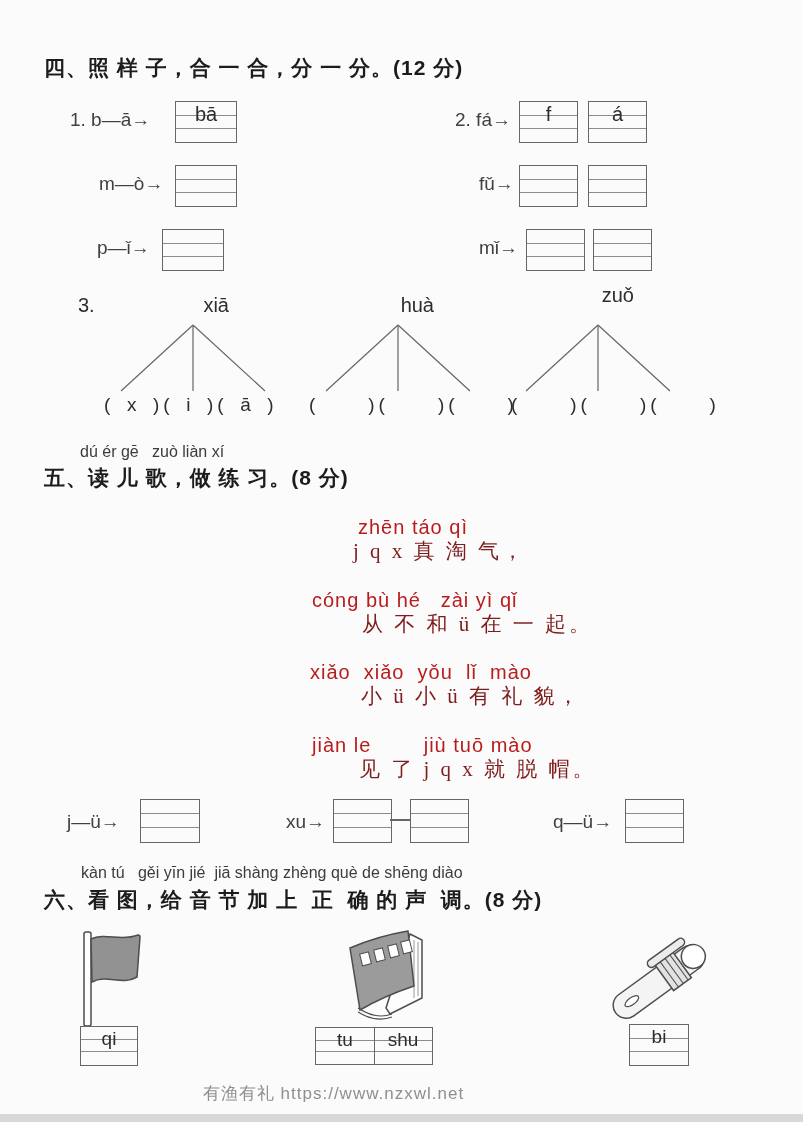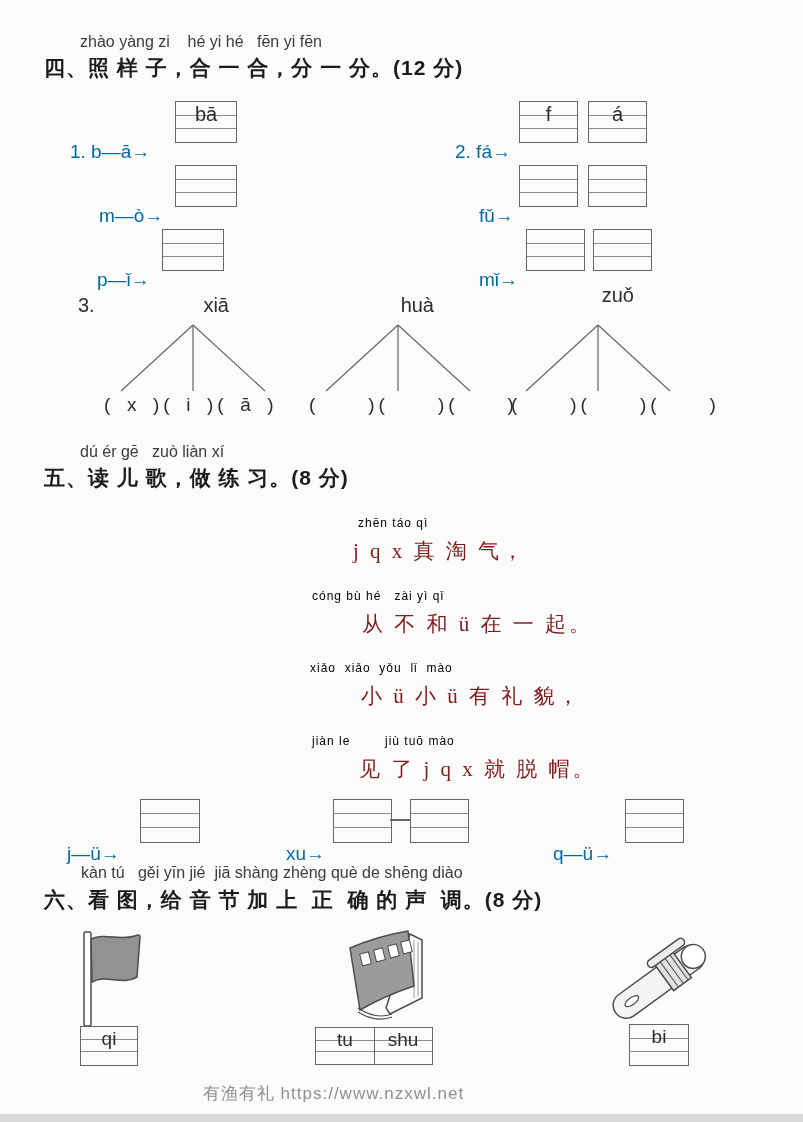--- a/index.html
+++ b/index.html
@@ -6,46 +6,45 @@
   body{
     width:803px;height:1122px;
     font-family:"Liberation Sans", sans-serif;
     color:#2d2d2d;
     background:#fbfbfb;
   }
   .page{position:relative;width:803px;height:1122px;overflow:hidden;background:#fbfbfb;}
   .abs{position:absolute;}
   .pinyin{font-size:16px;color:#3c3c3c;white-space:pre;}
   .sect-title{font-size:21px;font-weight:bold;color:#1c1c1c;white-space:pre;letter-spacing:1px;}
-  .lbl{font-size:19px;color:#0369a1;white-space:pre;margin-top:32px;}
+  .lbl{font-size:19px;color:#404040;white-space:pre;}
   .num{font-size:20px;color:#2d2d2d;}
   .syl{font-size:20px;color:#2d2d2d;text-align:right;width:72px;}
   .cells{display:flex;gap:2px;font-size:19px;color:#2d2d2d;}
   .cells span{white-space:pre;letter-spacing:2px;}
   .grid4{position:absolute;border:1.5px solid #666;background:transparent;}
   .grid4 i{position:absolute;left:0;right:0;height:1px;background:#8b8b8b;}
   .grid4 i.l1{top:32%;}
   .grid4 i.l2{top:64%;}
   .grid4 .ans{position:absolute;left:0;right:0;top:1px;text-align:center;font-size:20px;color:#2d2d2d;}
   .grid4 .vdiv{position:absolute;left:50%;top:0;bottom:0;width:1px;height:auto;background:#666;}
   .grid4 .ans.half-l{left:0;width:50%;right:auto;}
   .grid4 .ans.half-r{left:50%;width:50%;right:auto;}
-  .rhyme-py{font-size:12px;color:#000000;white-space:pre;letter-spacing:1px;}
+  .rhyme-py{font-size:20px;color:#b91c1c;white-space:pre;letter-spacing:1px;}
   .rhyme-hz{font-size:21px;color:#7f1d1d;white-space:pre;letter-spacing:3px;font-family:"Liberation Serif", serif;margin-left:48px;}
   .connector{position:absolute;height:2px;background:#666;}
   .footer{position:absolute;left:0;width:667px;text-align:center;font-size:17px;color:#8f8f8f;letter-spacing:1px;}
   .bottom-strip{position:absolute;left:0;width:803px;height:8px;background:#d8d8d8;}
   svg{display:block;}
 </style>
 </head>
 <body>
 
 <div class="page">
 
-  <div class="pinyin abs" style="left:80px;top:33px">zhào yàng zi    hé yi hé   fēn yi fēn</div>
   <div class="sect-title abs" style="left:44px;top:54px">四、照 样 子，合 一 合，分 一 分。(12 分)</div>
 
   <div class="lbl abs" style="left:70px;top:109px">1. b—ā→</div>
   <div class="grid4" style="left:175px;top:101px;width:60px;height:40px">
     <i class="l1"></i>
       <i class="l2"></i>
     <span class="ans">bā</span>
   </div>
 
   <div class="lbl abs" style="left:99px;top:173px">m—ò→</div>

